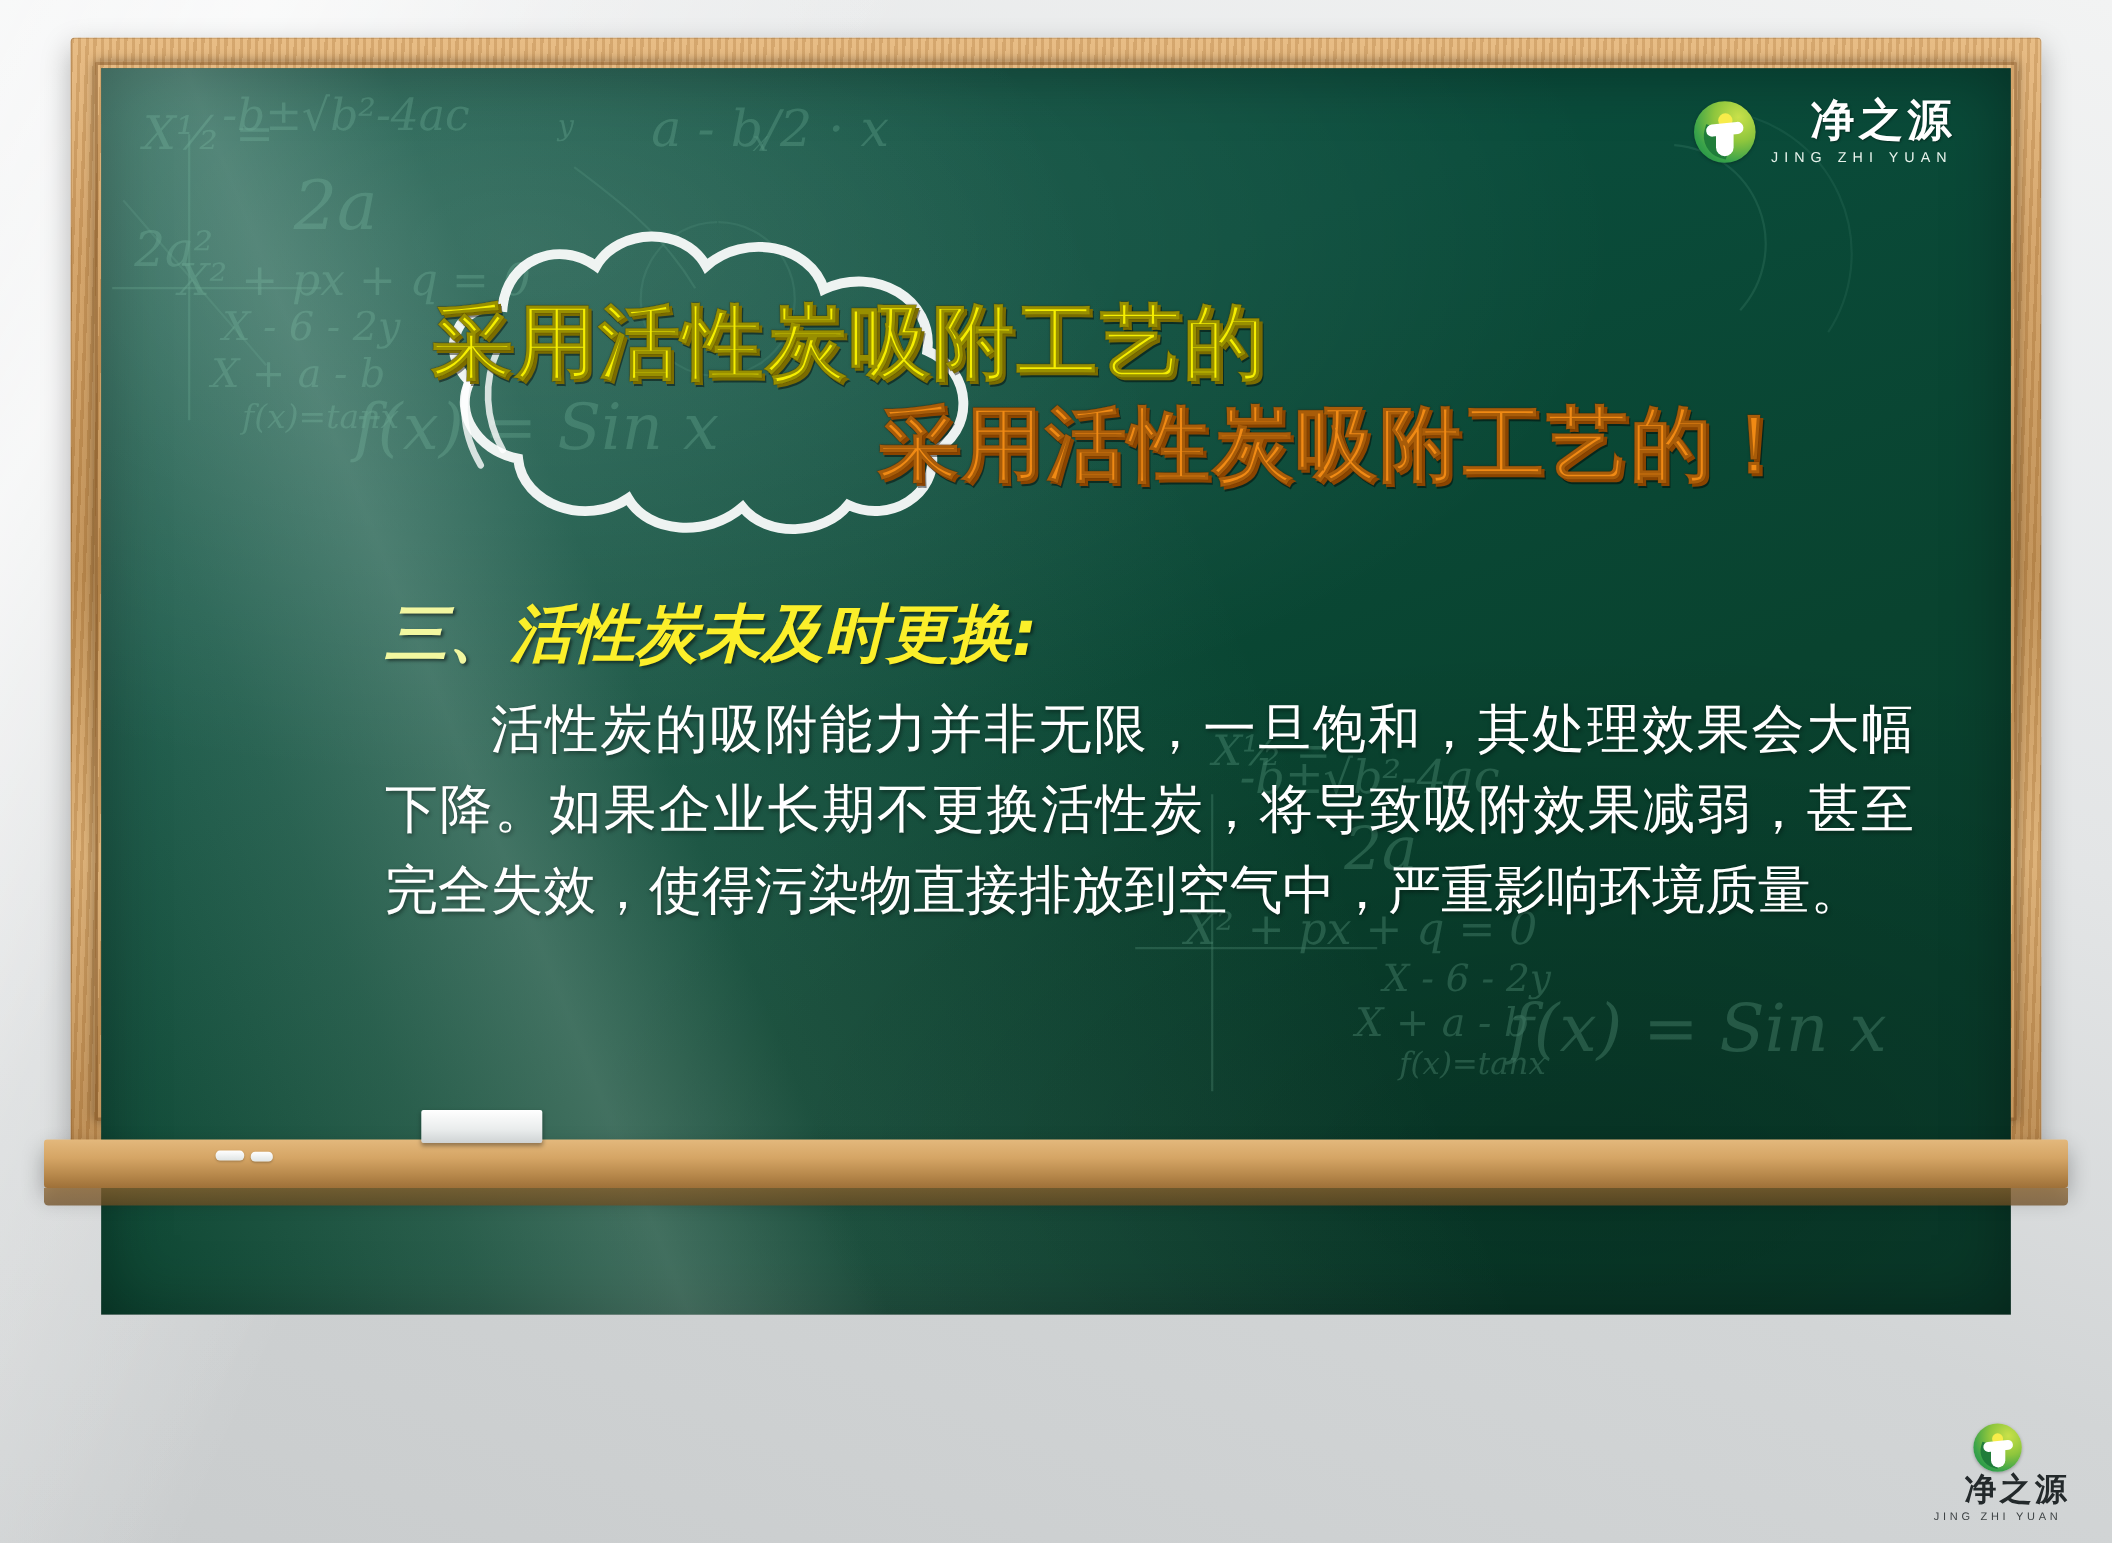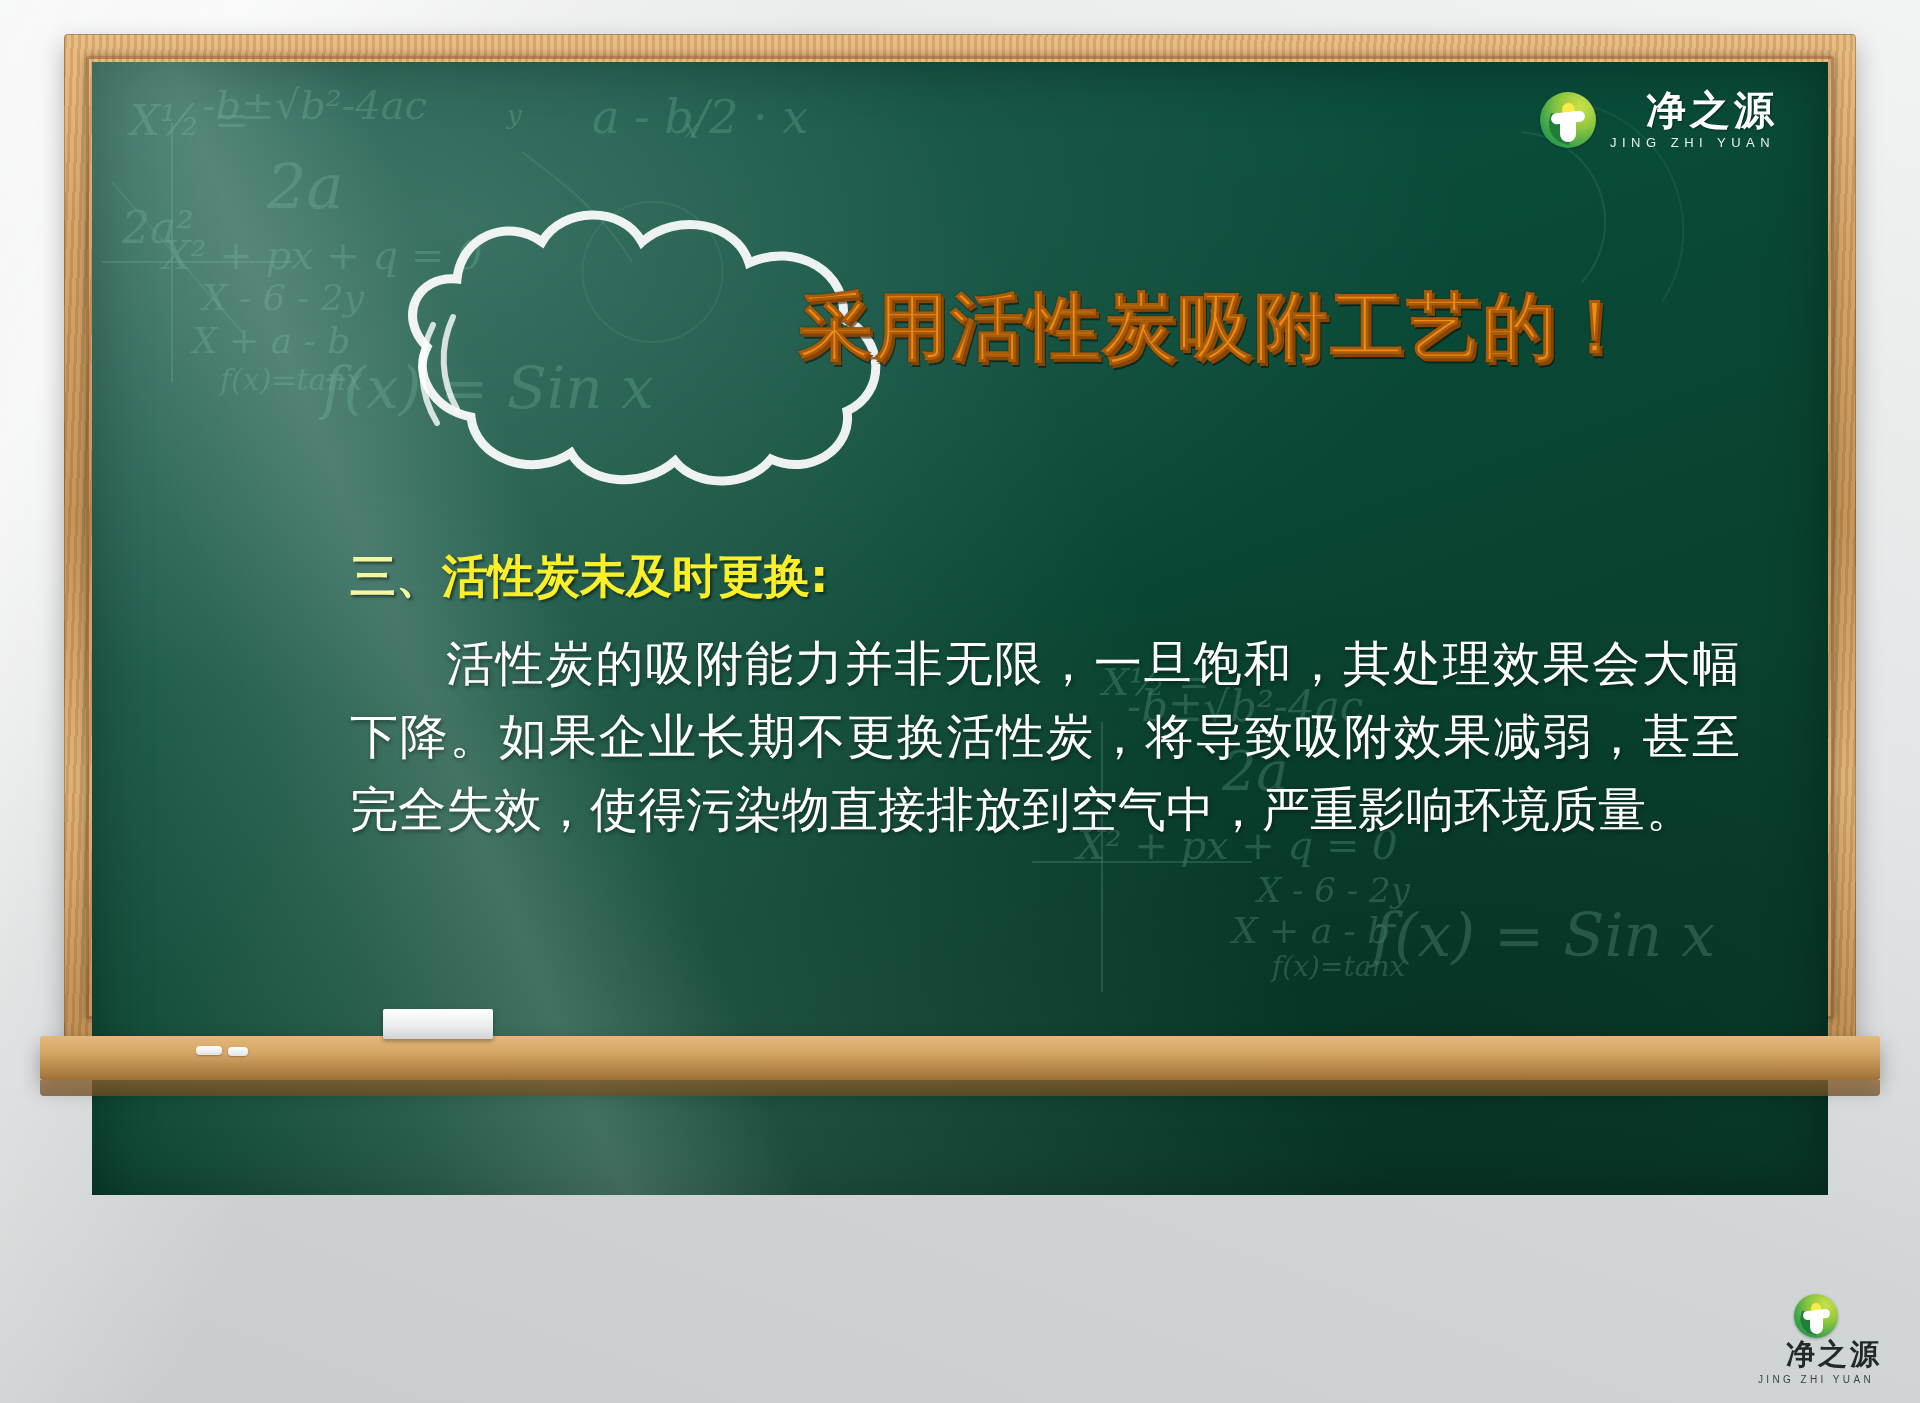--- a/index.html
+++ b/index.html
@@ -93,23 +93,24 @@
     margin-left:406px;margin-top:12px;
     text-shadow:
       3px 3px 0 #8a4400, 4px 5px 0 rgba(0,0,0,.45),
       0 0 2px rgba(0,0,0,.5);
     -webkit-text-stroke:1px rgba(110,55,0,.55);
   }
 
   
   #content{position:absolute;left:258px;top:485px;width:1420px;}
   #section-heading{
-    font-size:46px;font-weight:bold;line-height:58px;white-space:nowrap;
+    font-size:57px;font-weight:bold;line-height:58px;white-space:nowrap;
     font-family:"DejaVu Sans","Liberation Sans",sans-serif;
     text-shadow:2px 2px 3px rgba(0,0,0,.5);
+    font-style:italic;
   }
   #section-heading .num{color:#f2f7a0;}
   #section-heading .txt{color:#fbef2a;}
   #body-paragraph{
     margin-top:22px;
     font-size:48px;line-height:73px;color:#ffffff;
     text-indent:96px;text-align:justify;
     font-family:"DejaVu Sans","Liberation Sans",sans-serif;
     text-shadow:1px 2px 4px rgba(0,0,0,.45);
     width:1390px;
@@ -230,20 +231,21 @@
                  C496,252 452,280 414,262 C392,290 340,292 318,264 C286,292 232,288 214,256
                  C176,282 118,262 114,220 C76,212 56,178 70,150 Z"></path>
       </g>
       <g fill="none" stroke="#ffffff" stroke-width="6" stroke-linecap="round" stroke-opacity=".8">
         <path d="M96,120 C82,150 84,184 100,212"></path>
         <path d="M76,128 C60,160 62,196 80,226"></path>
       </g>
     </svg>
 
     <div id="title-block">
+      <div class="title-line" id="title-line-1">采用活性炭吸附工艺的</div>
       <div class="title-line" id="title-line-2">采用活性炭吸附工艺的！</div>
     </div>
 
     <div id="content">
       <div id="section-heading">
         <span class="num">三、</span><span class="txt">活性炭未及时更换:</span>
       </div>
       <div id="body-paragraph">活性炭的吸附能力并非无限，一旦饱和，其处理效果会大幅下降。如果企业长期不更换活性炭，将导致吸附效果减弱，甚至完全失效，使得污染物直接排放到空气中，严重影响环境质量。</div>
     </div>
 

